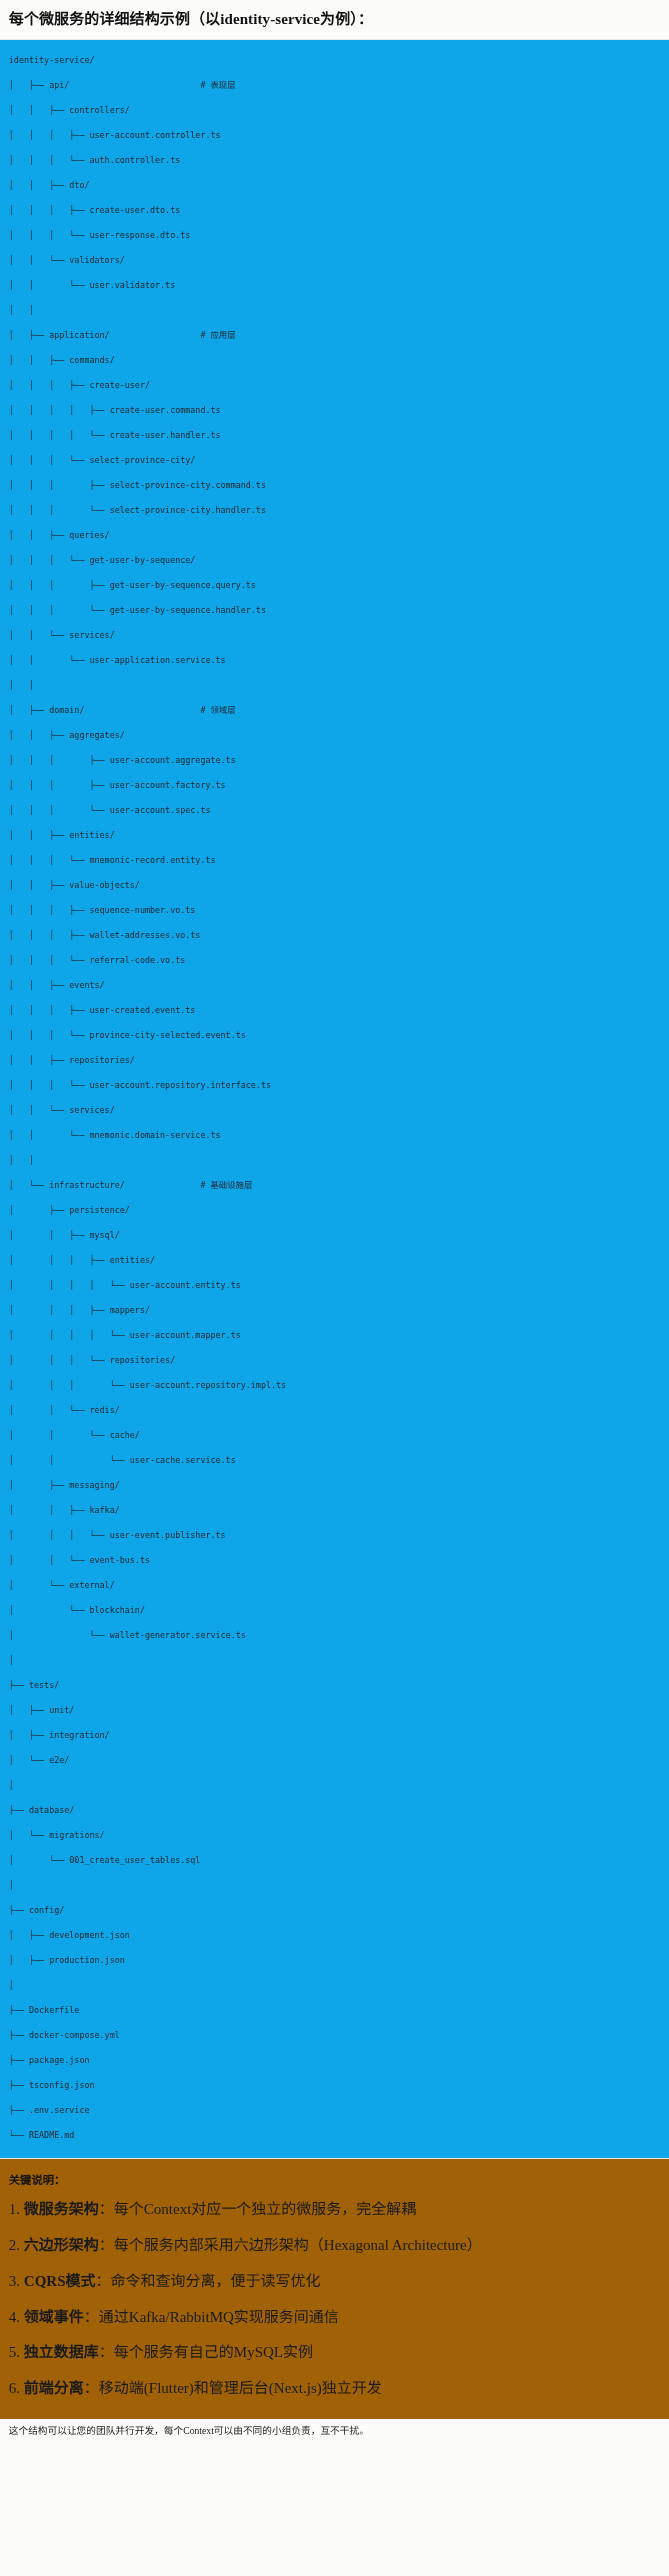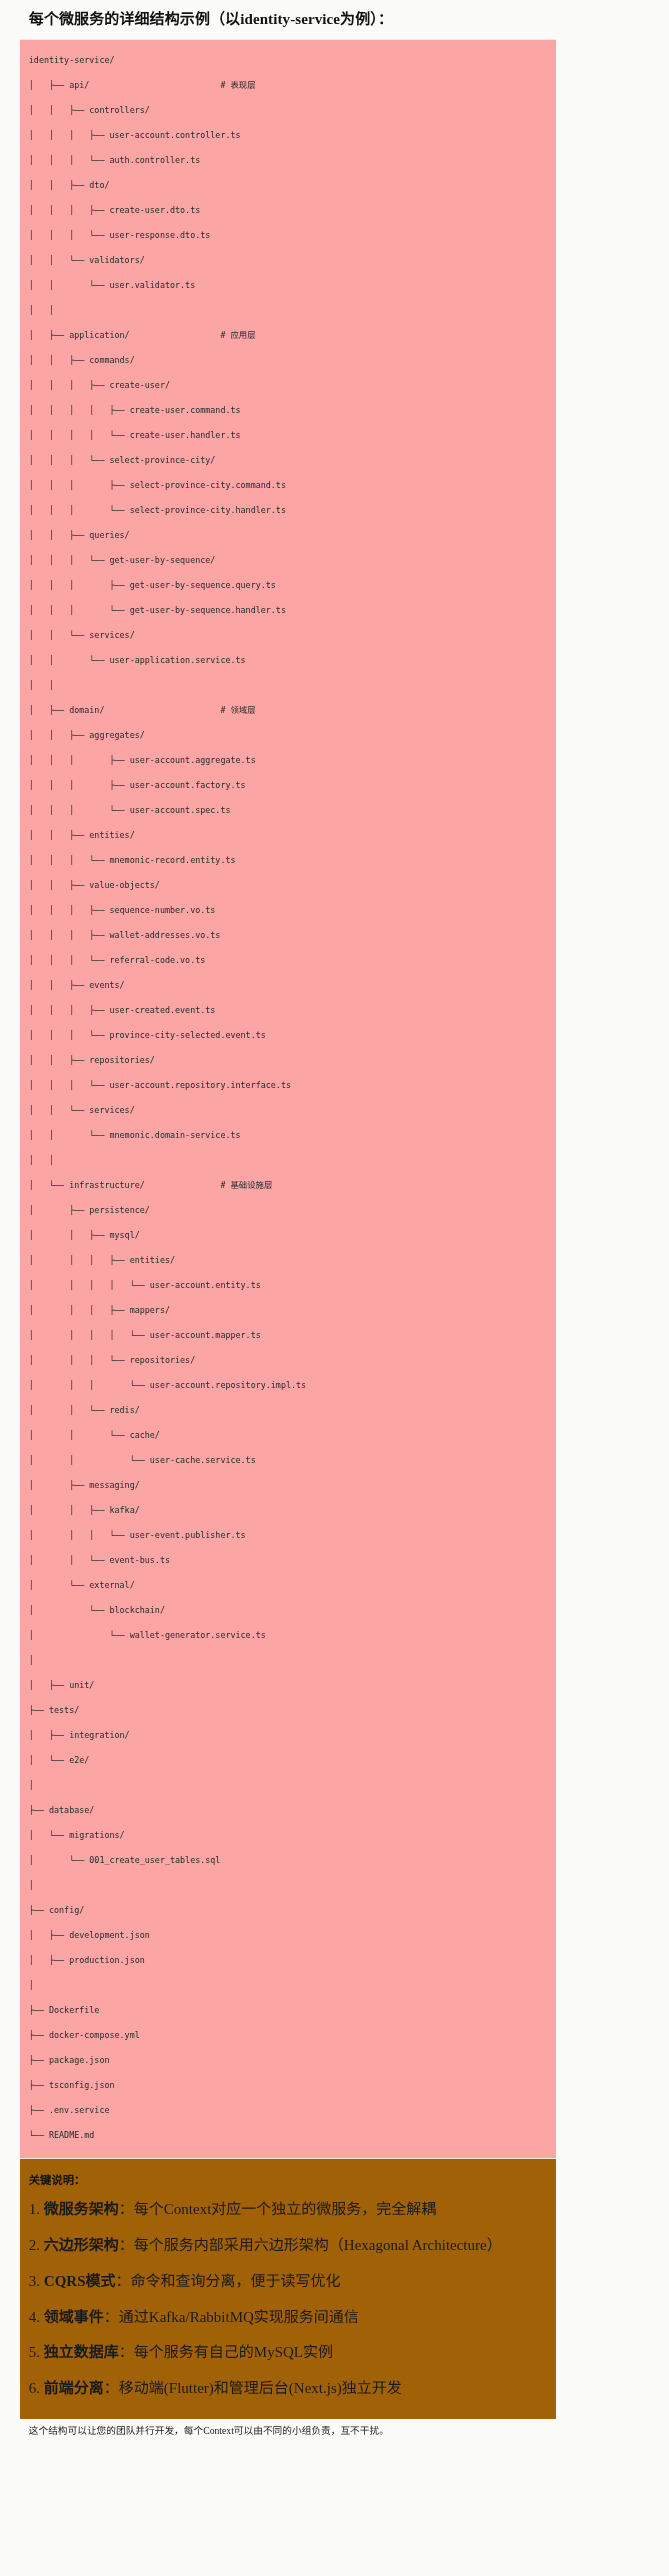--- a/index.html
+++ b/index.html
@@ -8,24 +8,23 @@
     padding: 0;
     background: #fbfbf9;
   }
   body {
     width: 669px;
     font-family: "Liberation Sans", "DejaVu Sans", sans-serif;
     color: #1a1a1a;
     -webkit-font-smoothing: antialiased;
   }
   .page {
-    width: 536px;
+    width: 669px;
     box-sizing: border-box;
     background: #fbfbf9;
-    margin-left: 20px;
   }
 
   
   .title-bar {
     padding: 8.8px 8.8px 10px 8.8px;
     background: #fbfbf9;
     border-bottom: 0.6px solid #e8e8e4;
   }
   .title-bar h1 {
     margin: 0;
@@ -33,21 +32,21 @@
     line-height: 1.35;
     font-weight: bold;
     letter-spacing: 0.1px;
     color: #111111;
     font-family: "Liberation Serif", "DejaVu Serif", serif;
   }
 
   
   .tree-block {
     padding: 13.8px 8.8px 16.3px 8.8px;
-    background: #fca5a5;
+    background: #0ea5e9;
     border-bottom: 0.6px solid #e8e8e4;
   }
   .tree {
     font-family: "DejaVu Sans Mono", "Liberation Mono", monospace;
     font-size: 8.4px;
     line-height: 12.5px;
     color: #24292e;
     white-space: pre;
     margin: 0;
   }
@@ -161,22 +160,22 @@
 <span class="row">│       │       └── cache/</span>
 <span class="row">│       │           └── user-cache.service.ts</span>
 <span class="row">│       ├── messaging/</span>
 <span class="row">│       │   ├── kafka/</span>
 <span class="row">│       │   │   └── user-event.publisher.ts</span>
 <span class="row">│       │   └── event-bus.ts</span>
 <span class="row">│       └── external/</span>
 <span class="row">│           └── blockchain/</span>
 <span class="row">│               └── wallet-generator.service.ts</span>
 <span class="row">│</span>
+<span class="row">├── tests/</span>
 <span class="row">│   ├── unit/</span>
-<span class="row">├── tests/</span>
 <span class="row">│   ├── integration/</span>
 <span class="row">│   └── e2e/</span>
 <span class="row">│</span>
 <span class="row">├── database/</span>
 <span class="row">│   └── migrations/</span>
 <span class="row">│       └── 001_create_user_tables.sql</span>
 <span class="row">│</span>
 <span class="row">├── config/</span>
 <span class="row">│   ├── development.json</span>
 <span class="row">│   ├── production.json</span>

